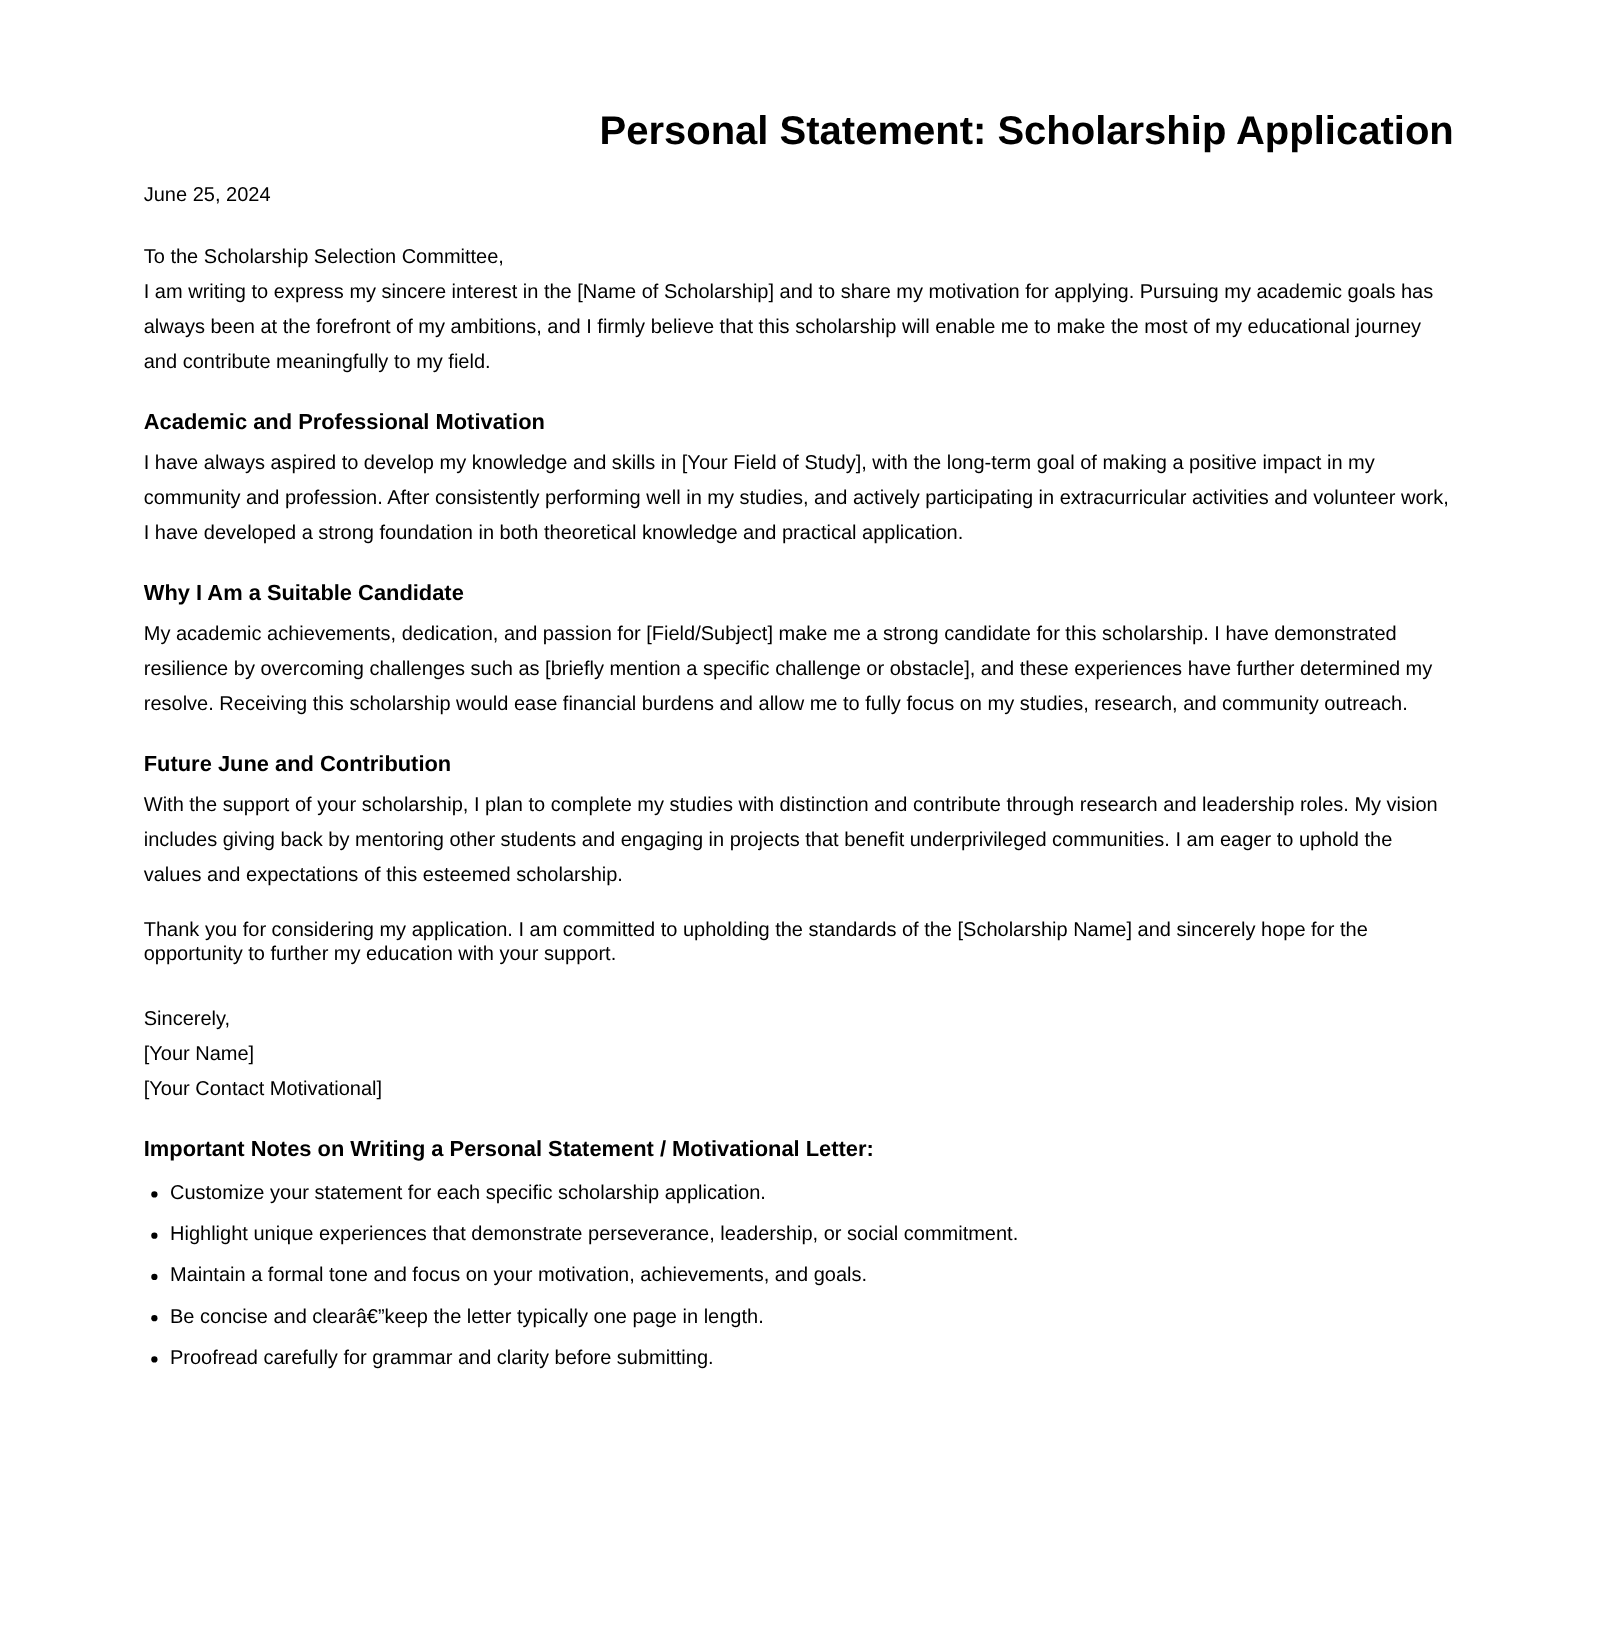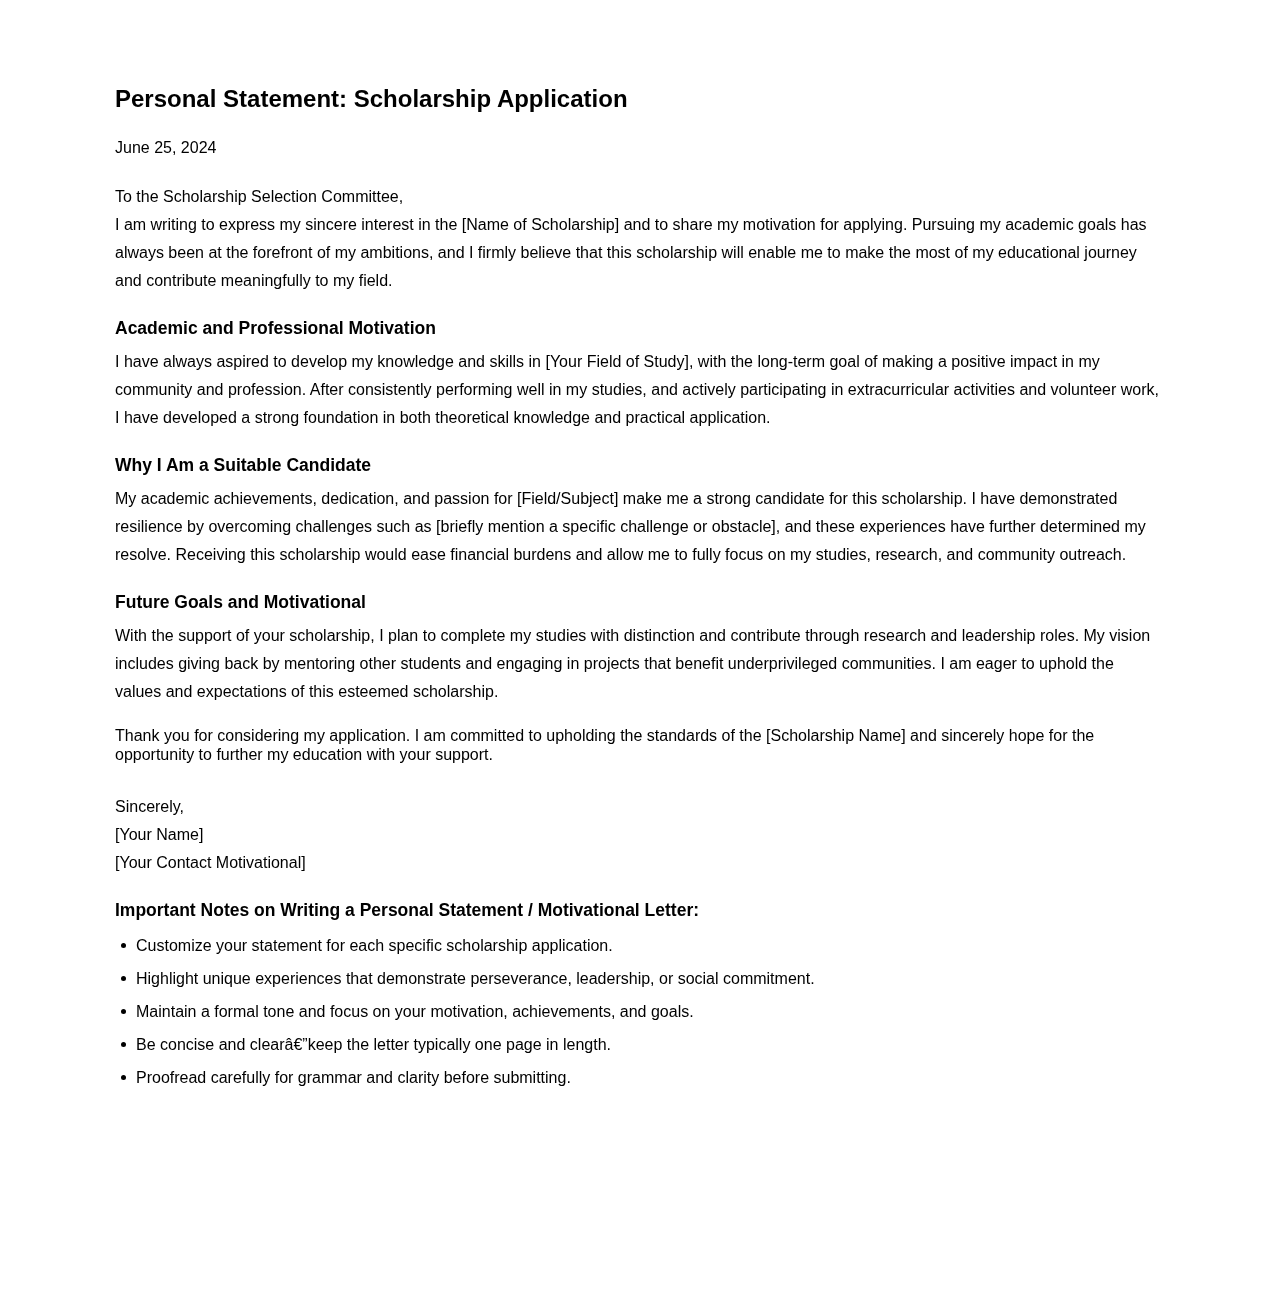--- a/index.html
+++ b/index.html
@@ -14,24 +14,25 @@
     width: 1278px;
     min-height: 1300px;
     box-sizing: border-box;
     padding: 85px 115px 0 115px;
     background: #ffffff;
   }
   .content {
     width: 1048px;
   }
   h1.doc-title {
-    font-size: 24px;
+    font-size: 32px;
     line-height: 1.2;
     font-weight: bold;
     margin: 0 0 20px 0;
+    text-align: right;
   }
   p.doc-date {
     margin: 0 0 21px 0;
     line-height: 28px;
   }
   p.body-para {
     margin: 0;
     line-height: 28px;
   }
   p.intro-para {
@@ -93,21 +94,21 @@
     <p class="doc-date">June 25, 2024</p>
 
     <p class="intro-para"><span>To the Scholarship Selection Committee,</span><br><span>I am writing to express my sincere interest in the [Name of Scholarship] and to share my motivation for applying. Pursuing my academic goals has always been at the forefront of my ambitions, and I firmly believe that this scholarship will enable me to make the most of my educational journey and contribute meaningfully to my field.</span></p>
 
     <h3 class="section-heading">Academic and Professional Motivation</h3>
     <p class="body-para">I have always aspired to develop my knowledge and skills in [Your Field of Study], with the long-term goal of making a positive impact in my community and profession. After consistently performing well in my studies, and actively participating in extracurricular activities and volunteer work, I have developed a strong foundation in both theoretical knowledge and practical application.</p>
 
     <h3 class="section-heading">Why I Am a Suitable Candidate</h3>
     <p class="body-para">My academic achievements, dedication, and passion for [Field/Subject] make me a strong candidate for this scholarship. I have demonstrated resilience by overcoming challenges such as [briefly mention a specific challenge or obstacle], and these experiences have further determined my resolve. Receiving this scholarship would ease financial burdens and allow me to fully focus on my studies, research, and community outreach.</p>
 
-    <h3 class="section-heading">Future Goals and Motivational</h3>
+    <h3 class="section-heading">Future June and Contribution</h3>
     <p class="body-para">With the support of your scholarship, I plan to complete my studies with distinction and contribute through research and leadership roles. My vision includes giving back by mentoring other students and engaging in projects that benefit underprivileged communities. I am eager to uphold the values and expectations of this esteemed scholarship.</p>
 
     <p class="closing-para">Thank you for considering my application. I am committed to upholding the standards of the [Scholarship Name] and sincerely hope for the opportunity to further my education with your support.</p>
 
     <div class="signature-block">
       <p>Sincerely,</p>
       <p>[Your Name]</p>
       <p>[Your Contact Motivational]</p>
     </div>
 

